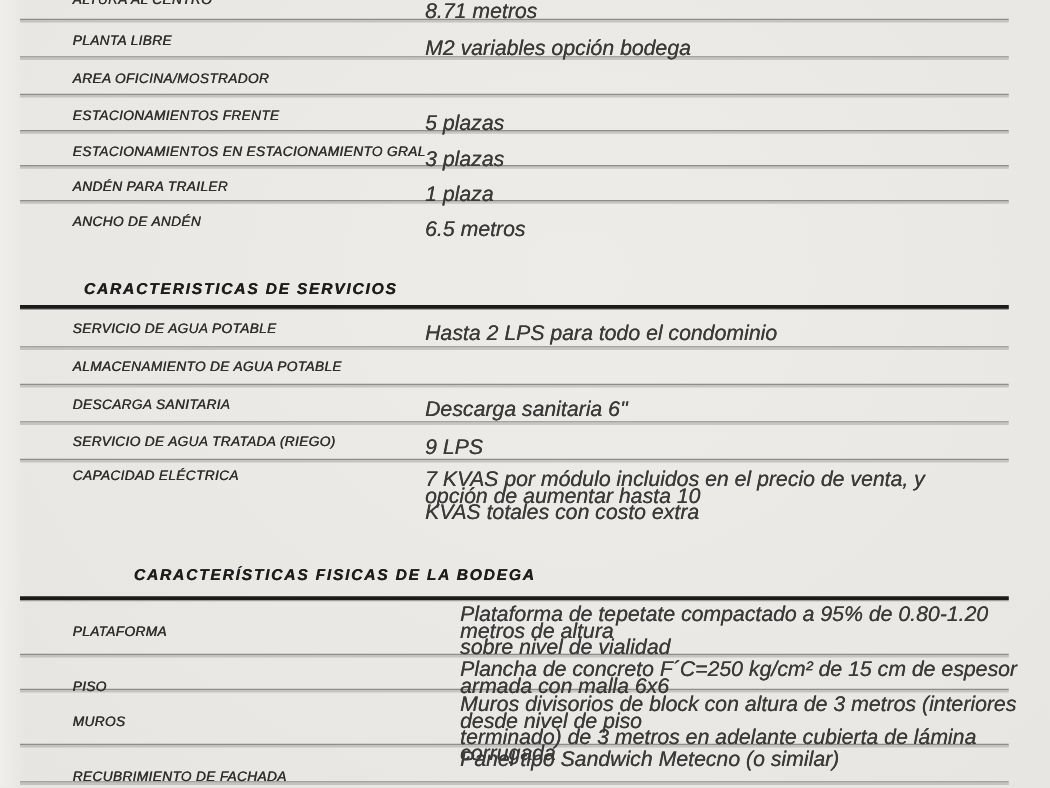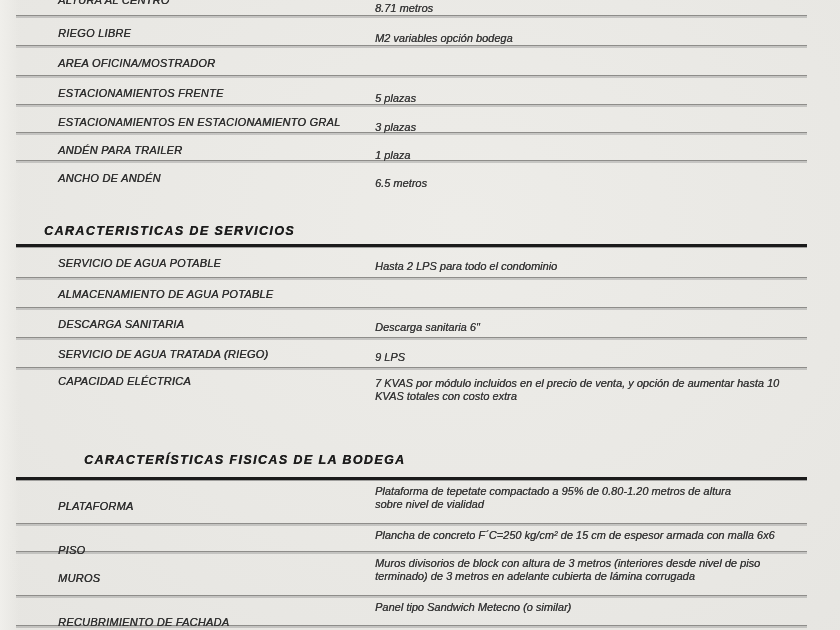--- a/index.html
+++ b/index.html
@@ -19,56 +19,56 @@
   .tbl{position:absolute;left:16px;width:791px;}
   .row{position:relative;border-bottom:1px solid #8e8d8a;
        box-shadow:0 2px 0 rgba(130,130,128,0.35);}
   .row.noline{border-bottom:none;box-shadow:none;}
   .lbl{
     position:absolute;left:42px;white-space:nowrap;
     font-size:11px;letter-spacing:0.25px;color:#2f2f2f;
     text-shadow:0.35px 0 0 currentColor;
   }
   .val{
-    position:absolute;left:359px;width:452px;
-    font-size:11px;line-height:13px;color:#3a3a3a;
+    position:absolute;left:324px;width:452px;
+    font-size:17px;line-height:13px;color:#3a3a3a;
     white-space:pre-line;text-shadow:0.2px 0 0 currentColor;
   }
   
   .h15{height:15px;} .h27{height:27px;} .h28{height:28px;} .h29{height:29px;}
   .h30{height:30px;} .h31{height:31px;} .h42{height:42px;} .h43{height:43px;}
   
   .t1 .lbl{top:11px;} .t1 .val{top:16px;}
   .t1 .cut .lbl{top:-6px;} .t1 .cut .val{top:2px;}
   .t2 .lbl{top:10px;} .t2 .val{top:13px;}
   .t2 .tight .lbl{top:7px;} .t2 .tight .val{top:9px;}
-  .t3 .lbl{top:20px;} .t3 .val{top:5px;}
+  .t3 .lbl{top:20px;} .t3 .val{top:5px;margin-left:28px;}
   
   .sec-title{
-    position:absolute;left:44px;white-space:nowrap;
+    position:absolute;left:67px;white-space:nowrap;
     font-size:12.5px;font-weight:bold;letter-spacing:1.4px;color:#1d1d1d;
     line-height:13px;text-shadow:0.3px 0 0 currentColor;
   }
   .rule-thick{
     position:absolute;left:16px;width:791px;height:3px;background:#1b1b1b;
     box-shadow:0 1px 0 rgba(70,70,70,0.45);
   }
 </style>
 </head>
 <body>
 
 <div class="sheet">
 
   <div class="tbl t1" style="top:0;">
     <div class="row h15 cut">
       <div class="lbl">ALTURA AL CENTRO</div>
       <div class="val">8.71 metros</div>
     </div>
     <div class="row h29">
-      <div class="lbl">RIEGO LIBRE</div>
+      <div class="lbl">PLANTA LIBRE</div>
       <div class="val">M2 variables opción bodega</div>
     </div>
     <div class="row h29">
       <div class="lbl">AREA OFICINA/MOSTRADOR</div>
     </div>
     <div class="row h28">
       <div class="lbl">ESTACIONAMIENTOS FRENTE</div>
       <div class="val">5 plazas</div>
     </div>
     <div class="row h27">

